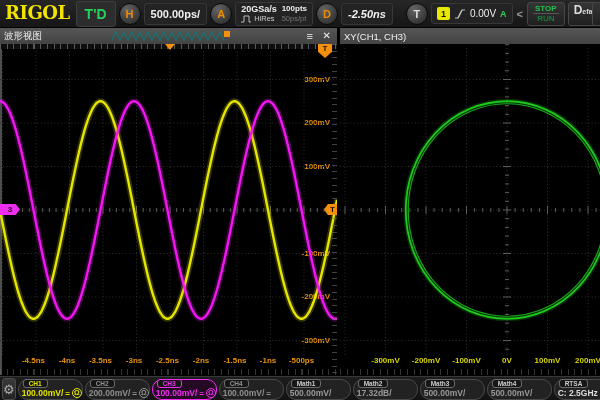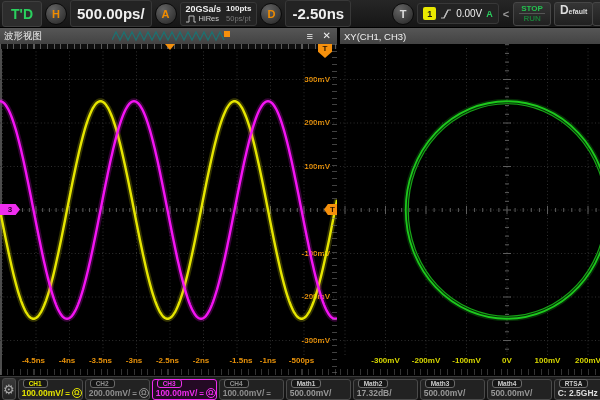--- a/index.html
+++ b/index.html
@@ -12,21 +12,21 @@
   .logo{font-family:"DejaVu Serif",serif;font-weight:bold;color:#f2e400;font-size:18px;
         padding:0 3px 2px 3px;letter-spacing:-.5px;}
   .status-box{background:#2d2d2d;border:1px solid #3e3e3e;border-radius:3px;color:#2ad05e;
               font-weight:bold;font-size:14px;padding:4px 8px;}
   .knob{width:20px;height:20px;border-radius:50%;flex:0 0 20px;
         background:radial-gradient(circle at 35% 28%,#646464,#242424);
         border:1px solid #0a0a0a;color:#f08c00;font-weight:bold;font-size:11px;
         display:flex;align-items:center;justify-content:center;}
   .knob.white{color:#ddd;}
   .val-box{background:#232323;border:1px solid #383838;border-radius:3px;color:#f0f0f0;
-           font-weight:bold;font-size:15px;padding:4px 6px;white-space:nowrap;}
+           font-weight:bold;font-size:11px;padding:4px 6px;white-space:nowrap;}
   .acq-box{background:#232323;border:1px solid #383838;border-radius:3px;display:flex;
            gap:5px;padding:1px 5px;align-items:center;}
   .acq-col{display:flex;flex-direction:column;line-height:10px;}
   .acq-sr{color:#eee;font-weight:bold;font-size:9px;}
   .acq-mode{color:#ccc;font-size:7.5px;display:flex;align-items:center;gap:2px;}
   .acq-pts{color:#eee;font-size:8px;font-weight:bold;text-align:right;}
   .acq-int{color:#777;font-size:7.5px;}
   .trig-box{display:flex;align-items:center;gap:4px;background:#232323;border:1px solid #383838;
             border-radius:3px;padding:3px 5px;}
   .src-chip{background:#e8e800;color:#151515;font-weight:bold;font-size:9px;width:13px;height:13px;
@@ -83,62 +83,63 @@
             clip-path:polygon(0 0,78% 0,100% 50%,78% 100%,0 100%);color:#2a002a;font-size:8px;
             font-weight:bold;text-align:center;line-height:11px;}
   
   .bottombar{position:absolute;left:0;top:376px;width:600px;height:24px;box-sizing:border-box;
              background:linear-gradient(#1d1d1d,#121212);border-top:1px solid #383838;
              display:flex;gap:2px;padding:1px 2px;}
   .gear-btn{width:30px;height:20px;background:linear-gradient(#3a3a3a,#222);border:1px solid #4a4a4a;
             border-radius:3px;color:#aaa;font-size:13px;display:flex;align-items:center;
             justify-content:center;}
   .info-box{position:relative;width:63px;flex:0 0 63px;height:19px;margin-top:1px;background:#222;
-            border:1px solid #4a4a4a;border-radius:3px;--ch:#999;}
+            border:1px solid #4a4a4a;border-radius:10px;--ch:#999;}
   .info-box.rtsa-box{width:70px;flex:0 0 70px;}
   .info-box .tab{position:absolute;left:4px;top:-1px;font-size:6.5px;line-height:7px;padding:0 5px;
                  color:var(--ch);background:#161616;border:1px solid #6a6a6a;border-radius:3px;
                  font-weight:bold;white-space:nowrap;}
   .info-box .val{position:absolute;left:3px;bottom:1px;font-size:8.5px;font-weight:bold;
                  color:var(--ch);white-space:nowrap;display:flex;align-items:center;gap:2px;}
   .info-box.selected{border-color:var(--ch);background:#240a24;}
   .info-box.selected .tab{border-color:var(--ch);}
   .imp{font-size:7px;border:1px solid var(--ch);border-radius:50%;width:8px;height:8px;
        line-height:8px;text-align:center;display:inline-block;}
   .imp:empty{display:none;}
   .coup{font-size:8px;}
   .m-val{color:#bbb;}
 </style>
 </head>
 <body>
 
 <div class="screen">
 
   <div class="topbar">
+    <span class="logo">RIGOL</span>
     <span class="status-box">T'D</span>
     <span class="knob">H</span>
     <span class="val-box">500.00ps/</span>
     <span class="knob">A</span>
     <div class="acq-box">
       <div class="acq-col">
         <span class="acq-sr">20GSa/s</span>
         <span class="acq-mode">
           <svg width="11" height="8">
               <polyline points="0,7 3,7 3,1 8,1 8,7 10,7" fill="none" stroke="#bbb" stroke-width="1"></polyline>
             </svg>
           <span>HiRes</span>
         </span>
       </div>
       <div class="acq-col">
         <span class="acq-pts">100pts</span>
         <span class="acq-int">50ps/pt</span>
       </div>
     </div>
     <span class="knob">D</span>
-    <span class="val-box" style="margin-right:38px;">-2.50ns</span>
+    <span class="val-box" style="margin-right:10px;font-style:italic;">-2.50ns</span>
     <span class="knob white">T</span>
     <div class="trig-box">
       <span class="src-chip">1</span>
       <svg width="12" height="12">
         <polyline points="1,10 4,10 8,2 11,2" fill="none" stroke="#bbb" stroke-width="1.2"></polyline>
         <line x1="4" y1="10" x2="8" y2="2" stroke="#bbb" stroke-width="1.2"></line>
       </svg>
       <span class="trig-lvl">0.00V</span>
       <span class="trig-sweep">A</span>
     </div>
@@ -181,21 +182,21 @@
     <span class="vlab" style="top:204.5px">-100mV</span>
     <span class="vlab" style="top:248px">-200mV</span>
     <span class="vlab" style="top:291.5px">-300mV</span>
 
     <span class="tlab" style="left:33.5px">-4.5ns</span>
     <span class="tlab" style="left:67px">-4ns</span>
     <span class="tlab" style="left:100.5px">-3.5ns</span>
     <span class="tlab" style="left:134px">-3ns</span>
     <span class="tlab" style="left:167.5px">-2.5ns</span>
     <span class="tlab" style="left:201px">-2ns</span>
-    <span class="tlab" style="left:241px">-1.5ns</span>
+    <span class="tlab" style="left:235px">-1.5ns</span>
     <span class="tlab" style="left:268px">-1ns</span>
     <span class="tlab" style="left:301.5px">-500ps</span>
 
     <svg id="wave-svg" class="layer-trace" width="337" height="331">
         <g>
           <line x1="2.5" y1="4" x2="2.5" y2="311" stroke="#2e2e2e" stroke-dasharray="1 2.4"></line>
           <line x1="36" y1="4" x2="36" y2="311" stroke="#2e2e2e" stroke-dasharray="1 2.4"></line>
           <line x1="69.5" y1="4" x2="69.5" y2="311" stroke="#2e2e2e" stroke-dasharray="1 2.4"></line>
           <line x1="103" y1="4" x2="103" y2="311" stroke="#2e2e2e" stroke-dasharray="1 2.4"></line>
           <line x1="136.5" y1="4" x2="136.5" y2="311" stroke="#2e2e2e" stroke-dasharray="1 2.4"></line>

